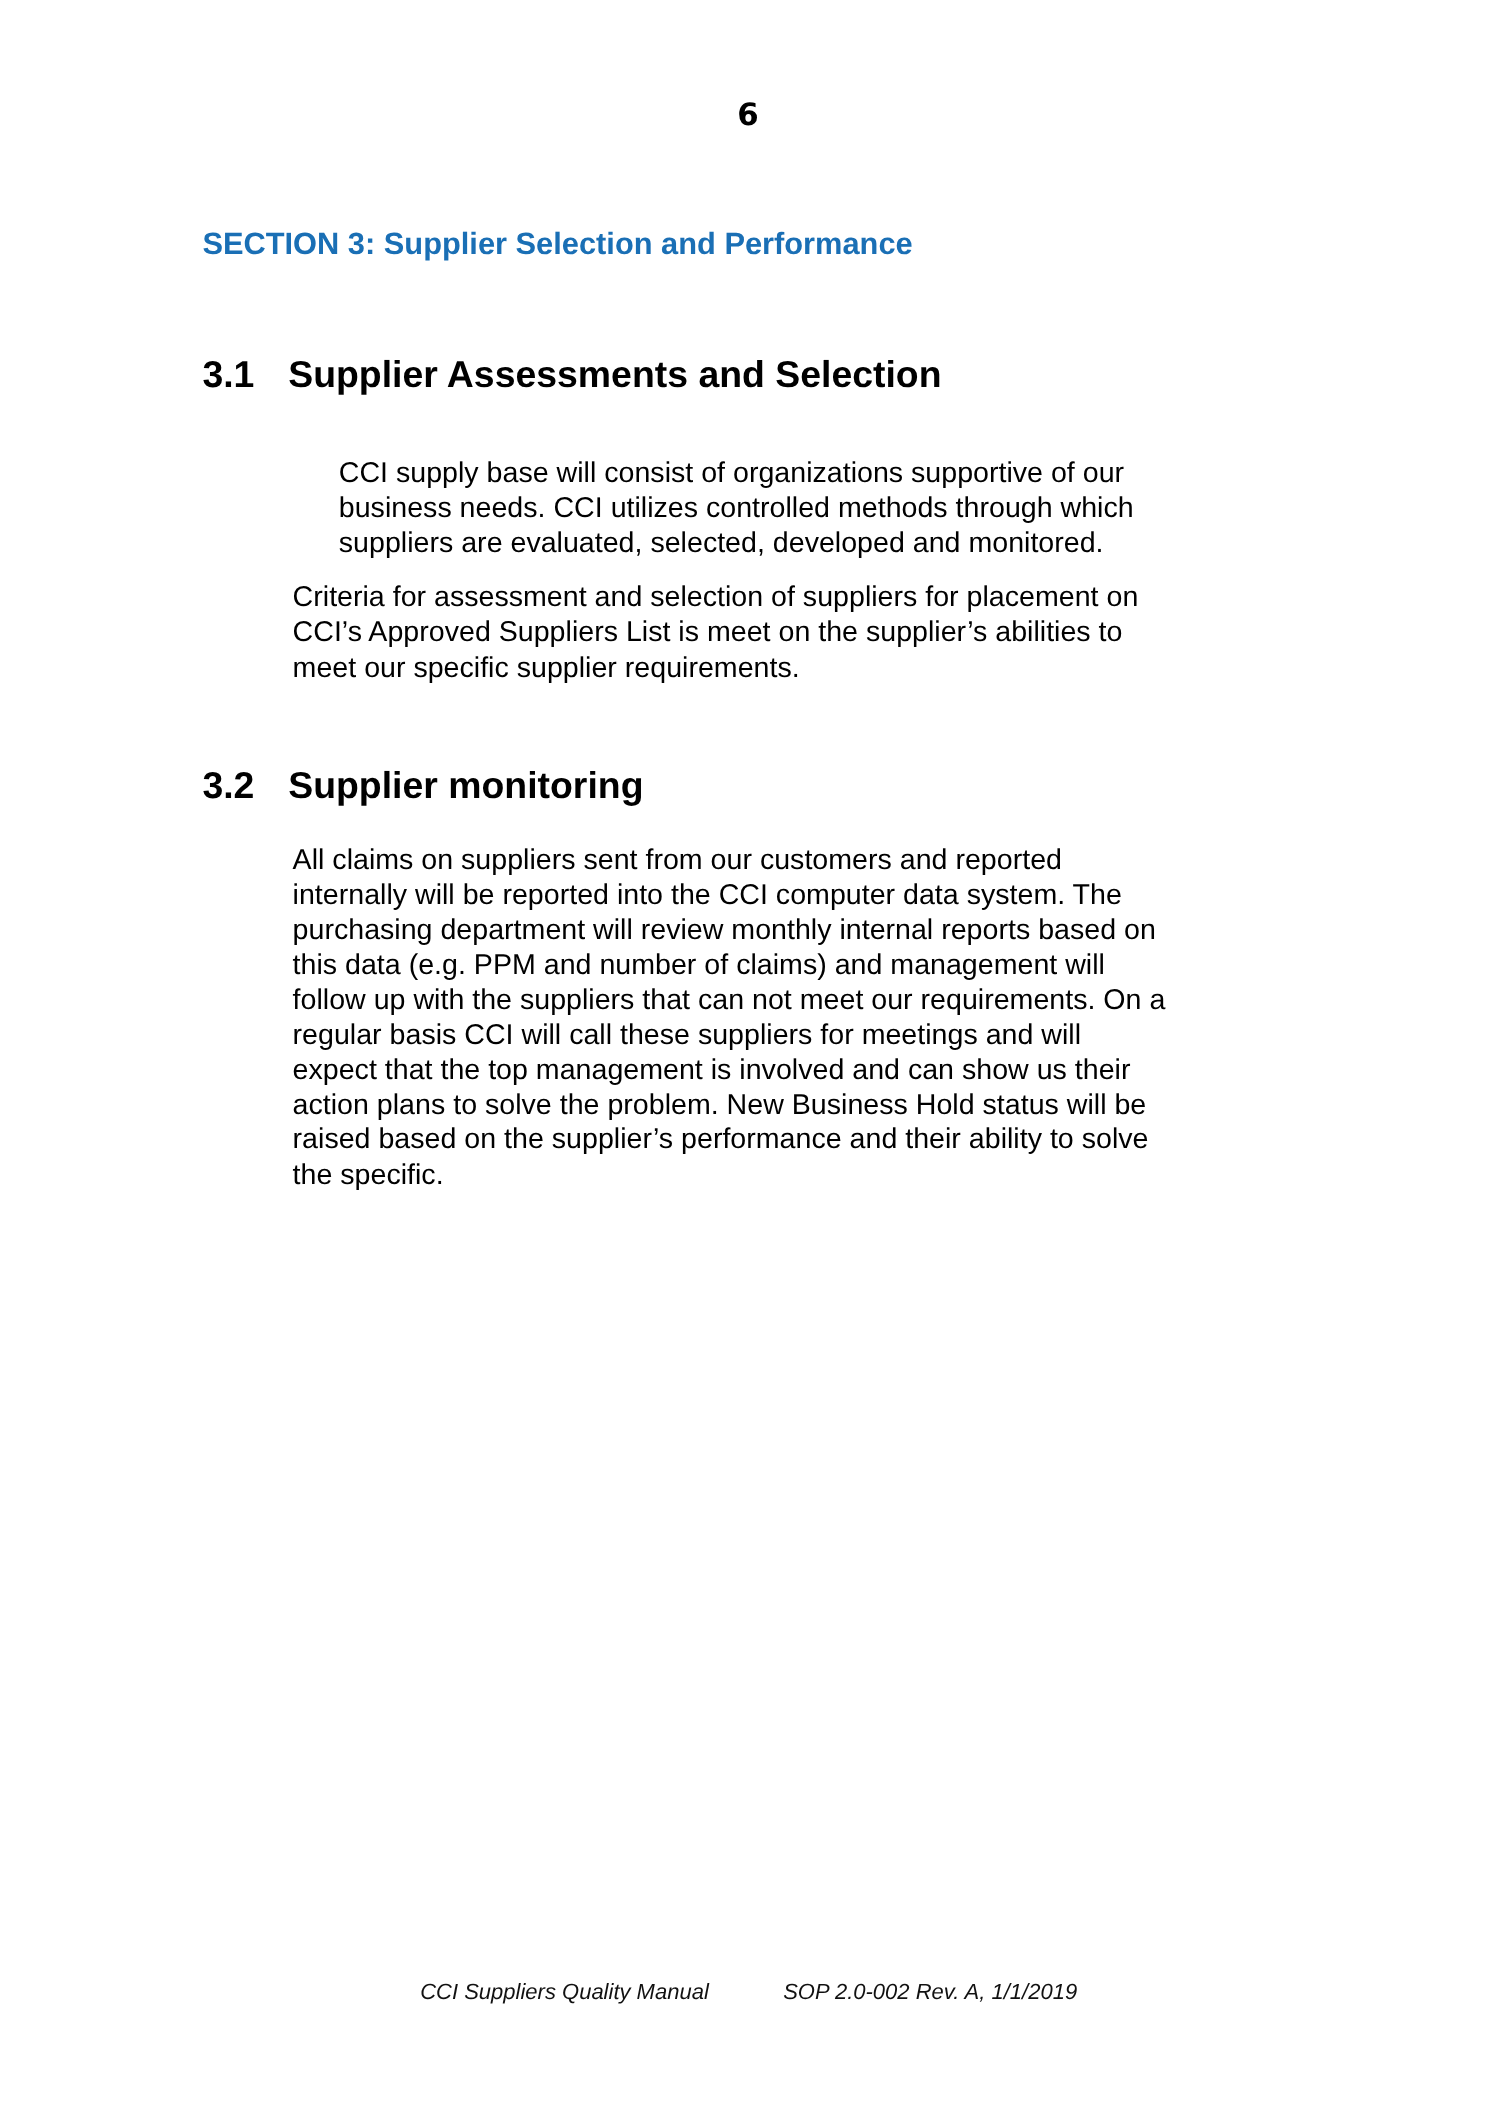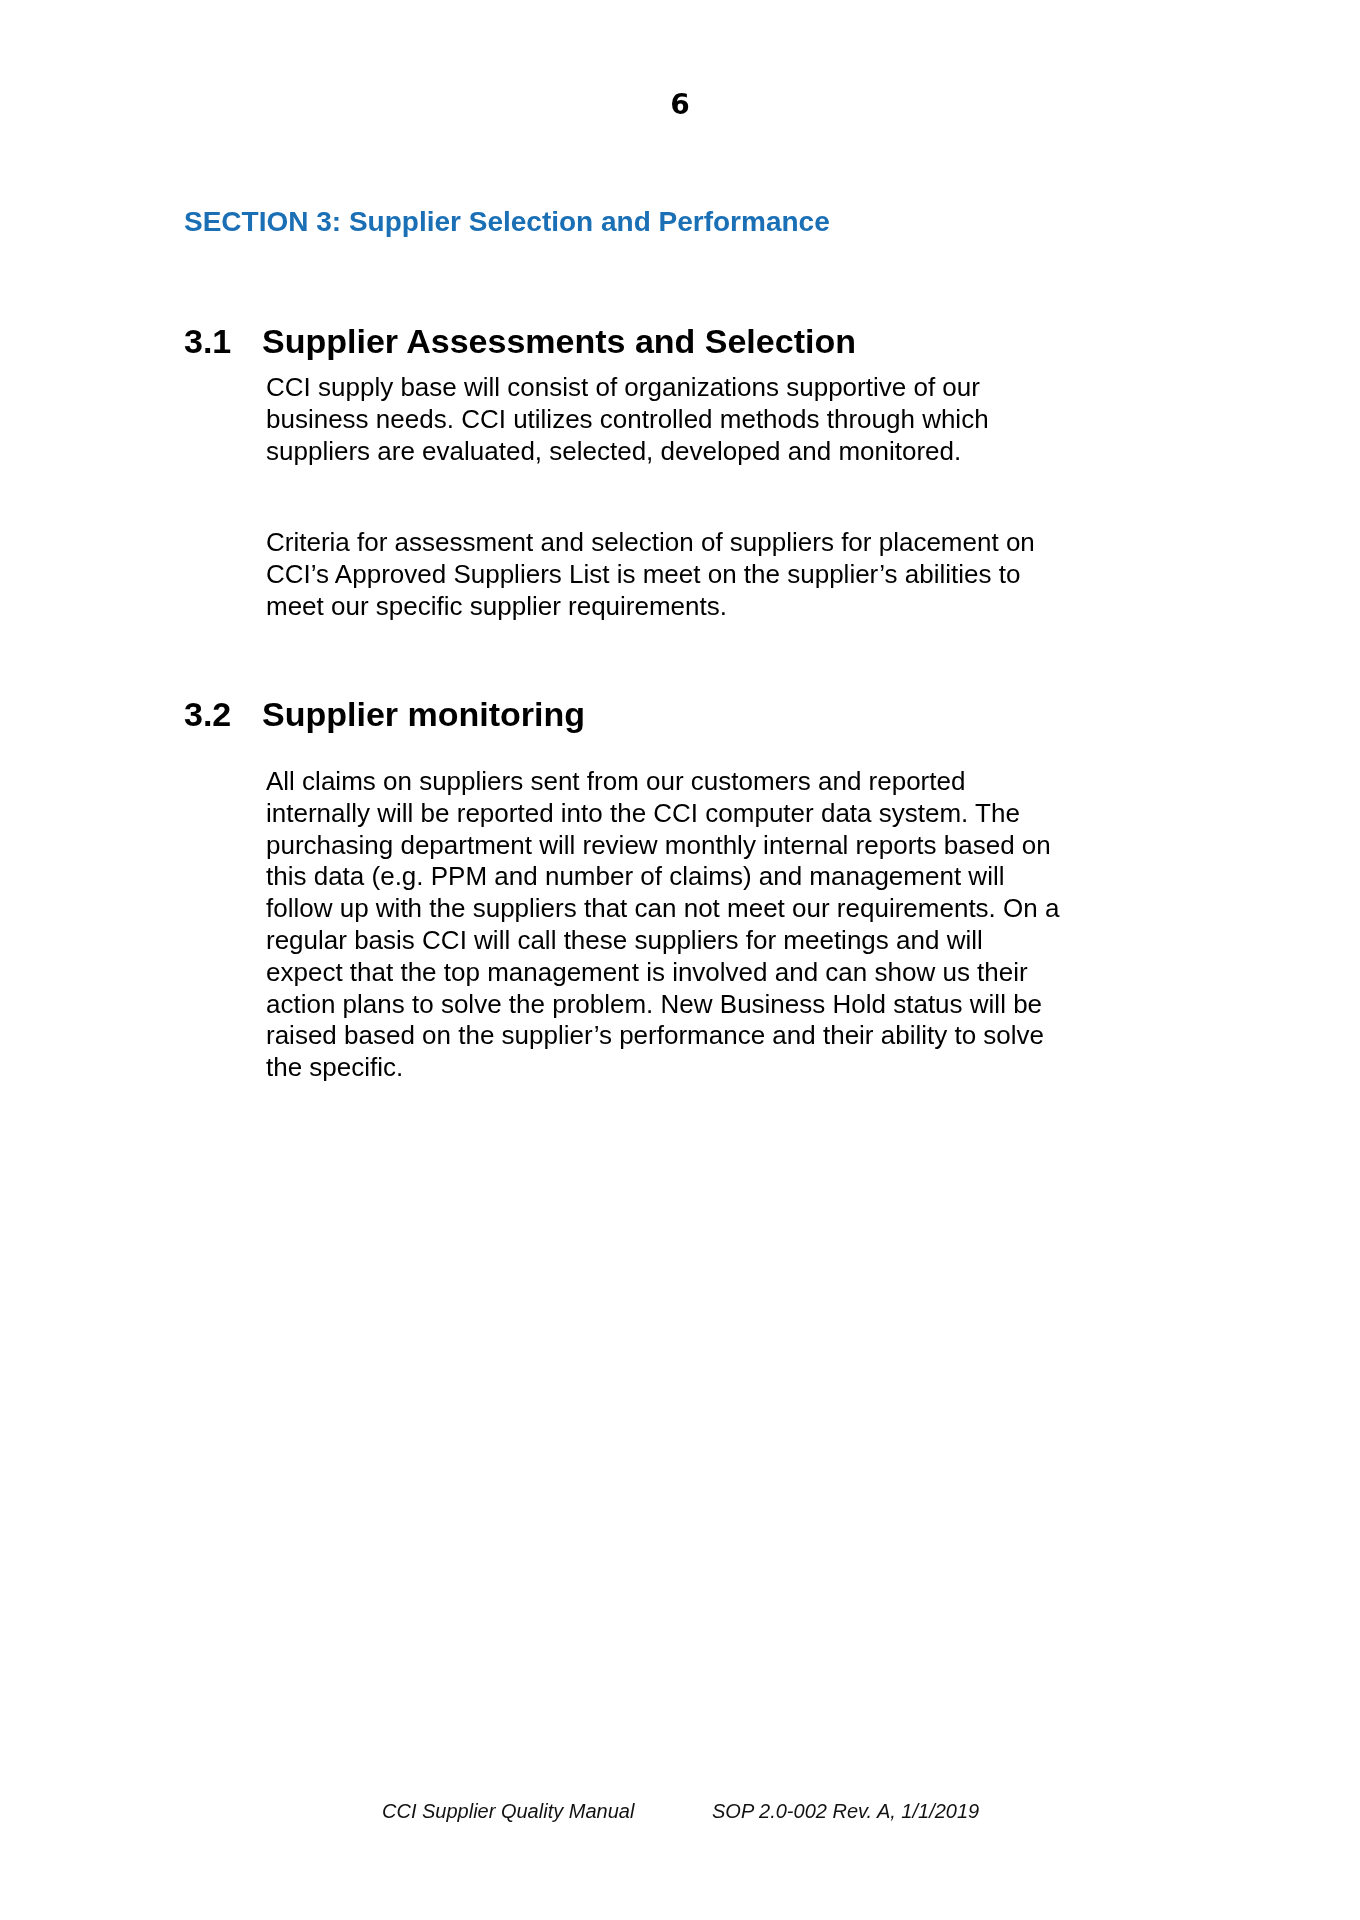--- a/index.html
+++ b/index.html
@@ -22,21 +22,21 @@
 <body>
 
 <div class="page-number">6</div>
 
 <div class="section-title" style="color: rgb(26, 111, 181);">SECTION 3:  Supplier Selection and Performance</div>
 
 <div class="subheading" style="top:322px;">
   <span class="num">3.1</span><span>Supplier Assessments and Selection</span>
 </div>
 
-<div class="para" style="top:372px;">
+<div class="para" style="top:414px;margin-left:42px;">
   <span class="line">CCI supply base will consist of organizations supportive of our</span>
   <span class="line">business needs. CCI  utilizes controlled methods through which</span>
   <span class="line">suppliers are evaluated, selected, developed and monitored.</span>
 </div>
 
 <div class="para" style="top:527px;">
   <span class="line">Criteria for assessment and selection of suppliers for placement on</span>
   <span class="line">CCI’s Approved Suppliers List is meet on the supplier’s abilities to</span>
   <span class="line">meet our specific supplier requirements.</span>
 </div>
@@ -52,15 +52,15 @@
   <span class="line">this data (e.g.  PPM and number of claims) and management will</span>
   <span class="line">follow up with the suppliers that can not meet our requirements. On a</span>
   <span class="line">regular basis CCI  will call these suppliers for meetings and will</span>
   <span class="line">expect that the top management is involved and can show us their</span>
   <span class="line">action plans to solve the problem. New Business Hold status will be</span>
   <span class="line">raised based on the supplier’s performance and their ability to solve</span>
   <span class="line">the specific.</span>
 </div>
 
 <div class="footer">
-  <span class="left">CCI Supplier Quality Manual</span>
+  <span class="left">CCI Suppliers Quality Manual</span>
   <span class="right">SOP 2.0-002 Rev. A, 1/1/2019</span>
 </div>
 
 </body></html>

